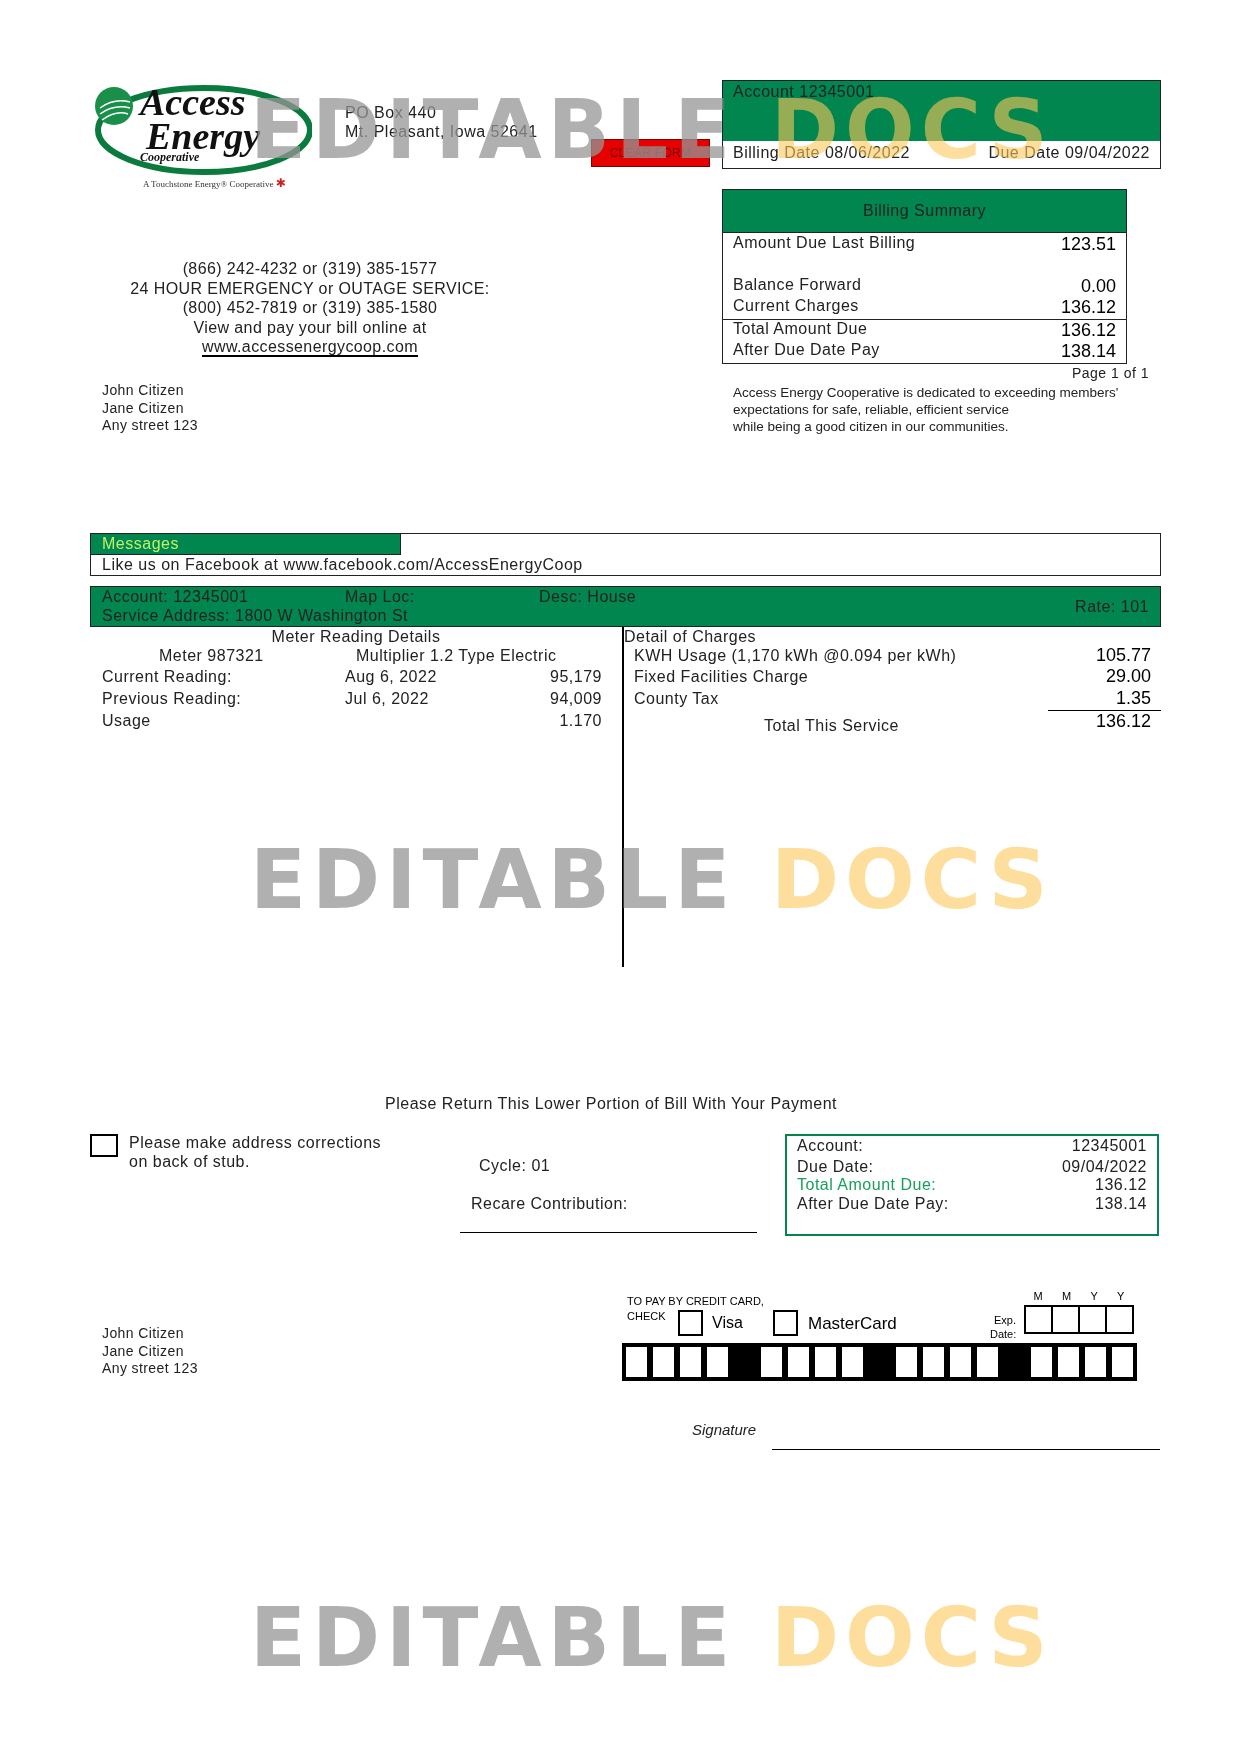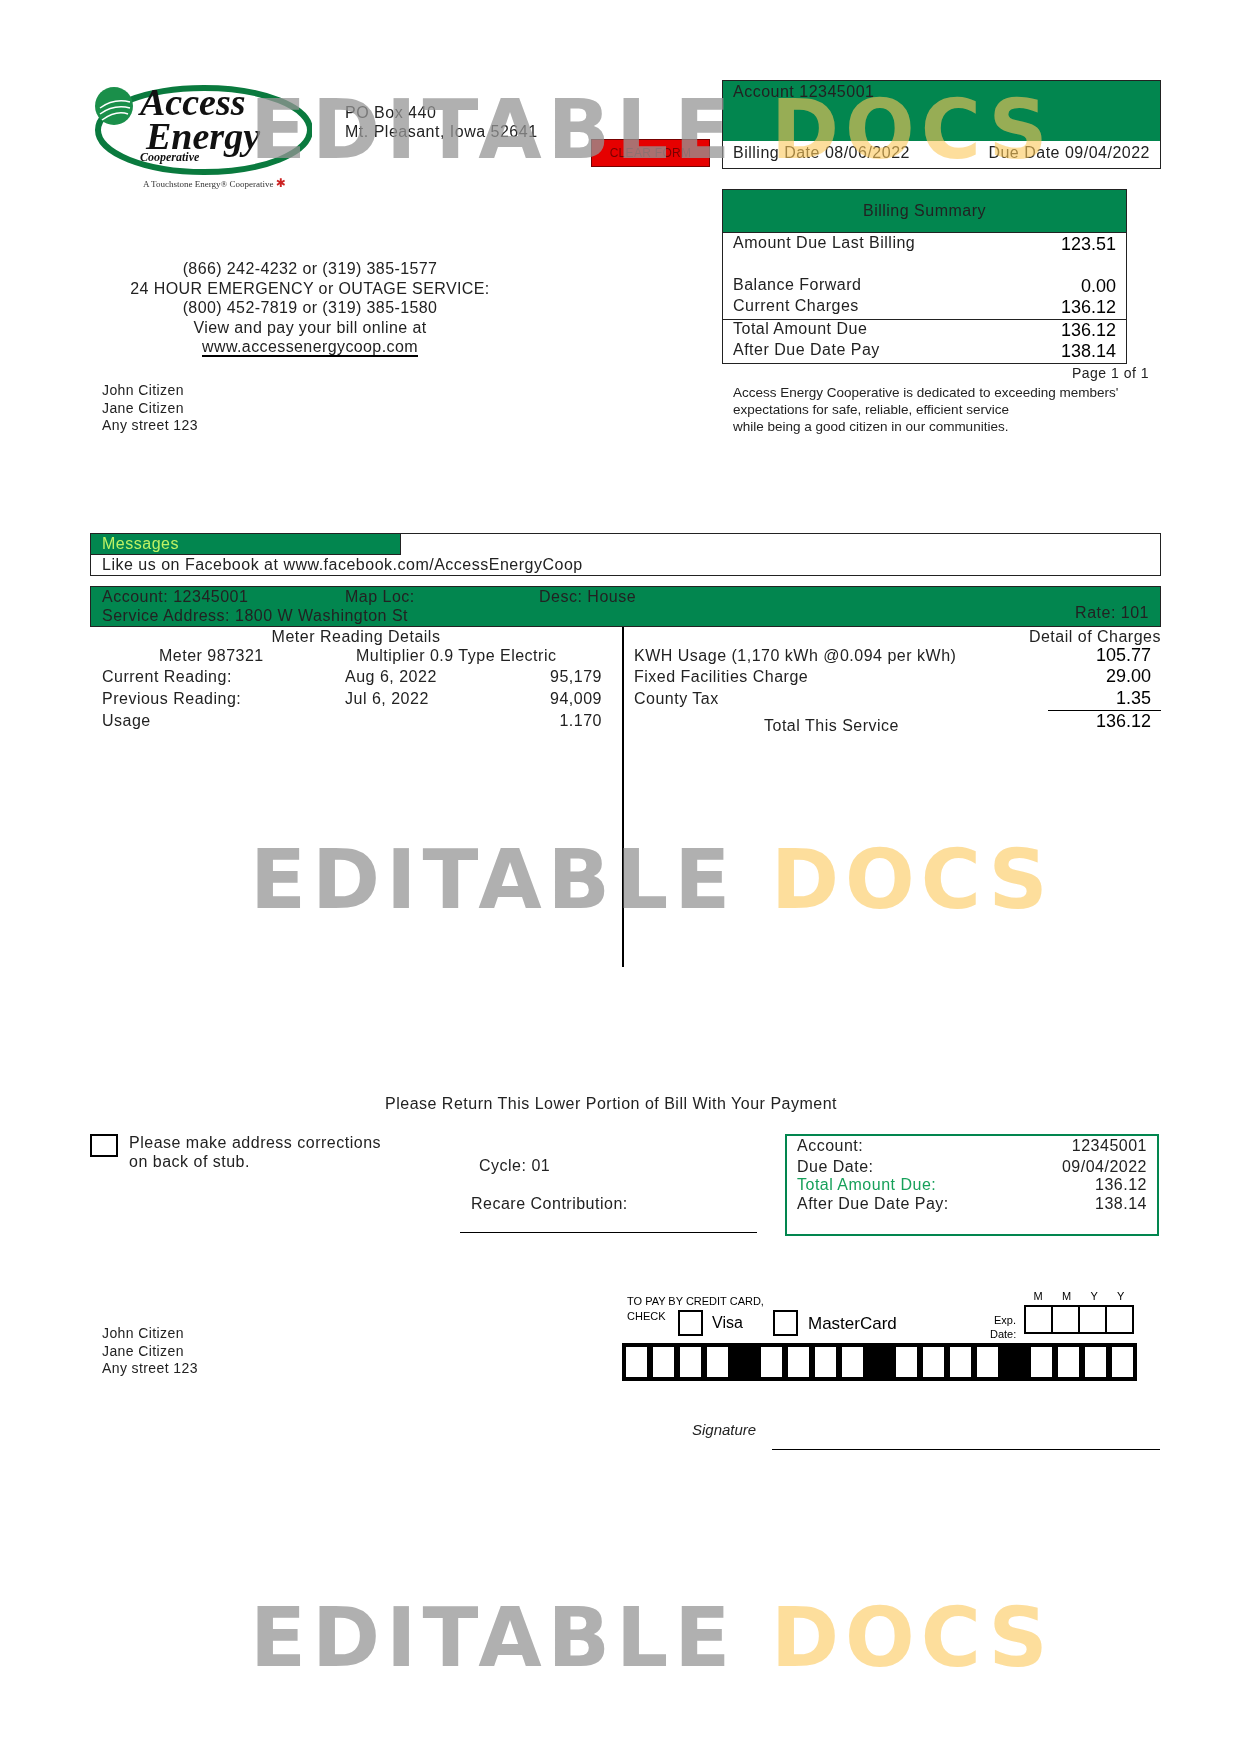--- a/index.html
+++ b/index.html
@@ -103,47 +103,47 @@
   <div class="green" style="position:absolute; left:0; top:0; width:310px; height:21px; border-bottom:1.5px solid #222; border-right:1.5px solid #222;">
     <span class="txt" style="position:absolute; left:11px; top:1px; color:#bef264;">Messages</span>
   </div>
   <div class="txt" style="position:absolute; left:11px; top:22px;">Like us on Facebook at www.facebook.com/AccessEnergyCoop</div>
 </div>
 
 <div class="abs green box" style="left:90px; top:586px; width:1071px; height:41px;">
   <div class="txt" style="position:absolute; left:11px; top:1px;">Account: 12345001</div>
   <div class="txt" style="position:absolute; left:254px; top:1px;">Map Loc:</div>
   <div class="txt" style="position:absolute; left:448px; top:1px;">Desc: House</div>
-  <div class="txt" style="position:absolute; right:11px; top:17px;">Rate: 101</div>
+  <div class="txt" style="position:absolute; right:11px; top:11px;">Rate: 101</div>
   <div class="txt" style="position:absolute; left:11px; top:20px;">Service Address: 1800 W Washington St</div>
 </div>
 
 <div class="abs" style="left:90px; top:627px; width:532px; height:340px;">
   <div class="txt" style="position:absolute; left:0; width:532px; text-align:center; top:1px;">Meter Reading Details</div>
   <div class="txt" style="position:absolute; left:69px; top:20px;">Meter 987321</div>
-  <div class="txt" style="position:absolute; left:266px; top:20px;">Multiplier 0.9 Type Electric</div>
+  <div class="txt" style="position:absolute; left:266px; top:20px;">Multiplier 1.2 Type Electric</div>
   <div>
     <span class="txt" style="position:absolute; left:12px; top:41px;">Current Reading:</span>
     <span class="txt" style="position:absolute; left:255px; top:41px;">Aug 6, 2022</span>
     <span class="txt" style="position:absolute; right:20px; top:41px;">95,179</span>
   </div>
   <div>
     <span class="txt" style="position:absolute; left:12px; top:63px;">Previous Reading:</span>
     <span class="txt" style="position:absolute; left:255px; top:63px;">Jul 6, 2022</span>
     <span class="txt" style="position:absolute; right:20px; top:63px;">94,009</span>
   </div>
   <div>
     <span class="txt" style="position:absolute; left:12px; top:85px;">Usage</span>
     <span class="txt" style="position:absolute; right:20px; top:85px;">1.170</span>
   </div>
 </div>
 <div class="abs" style="left:622px; top:627px; width:2px; height:340px; background:#000;"></div>
 
 <div class="abs" style="left:624px; top:627px; width:537px; height:120px;">
-  <div class="txt" style="position:absolute; left:0; width:537px; text-align:right; top:1px;">Detail of Charges</div>
+  <div class="txt" style="position:absolute; left:0; width:537px; text-align:left; top:1px;">Detail of Charges</div>
   <div>
     <span class="txt" style="position:absolute; left:10px; top:20px;">KWH Usage (1,170 kWh @0.094 per kWh)</span>
     <span class="num" style="position:absolute; right:10px; top:18px;">105.77</span>
   </div>
   <div>
     <span class="txt" style="position:absolute; left:10px; top:41px;">Fixed Facilities Charge</span>
     <span class="num" style="position:absolute; right:10px; top:39px;">29.00</span>
   </div>
   <div>
     <span class="txt" style="position:absolute; left:10px; top:63px;">County Tax</span>

